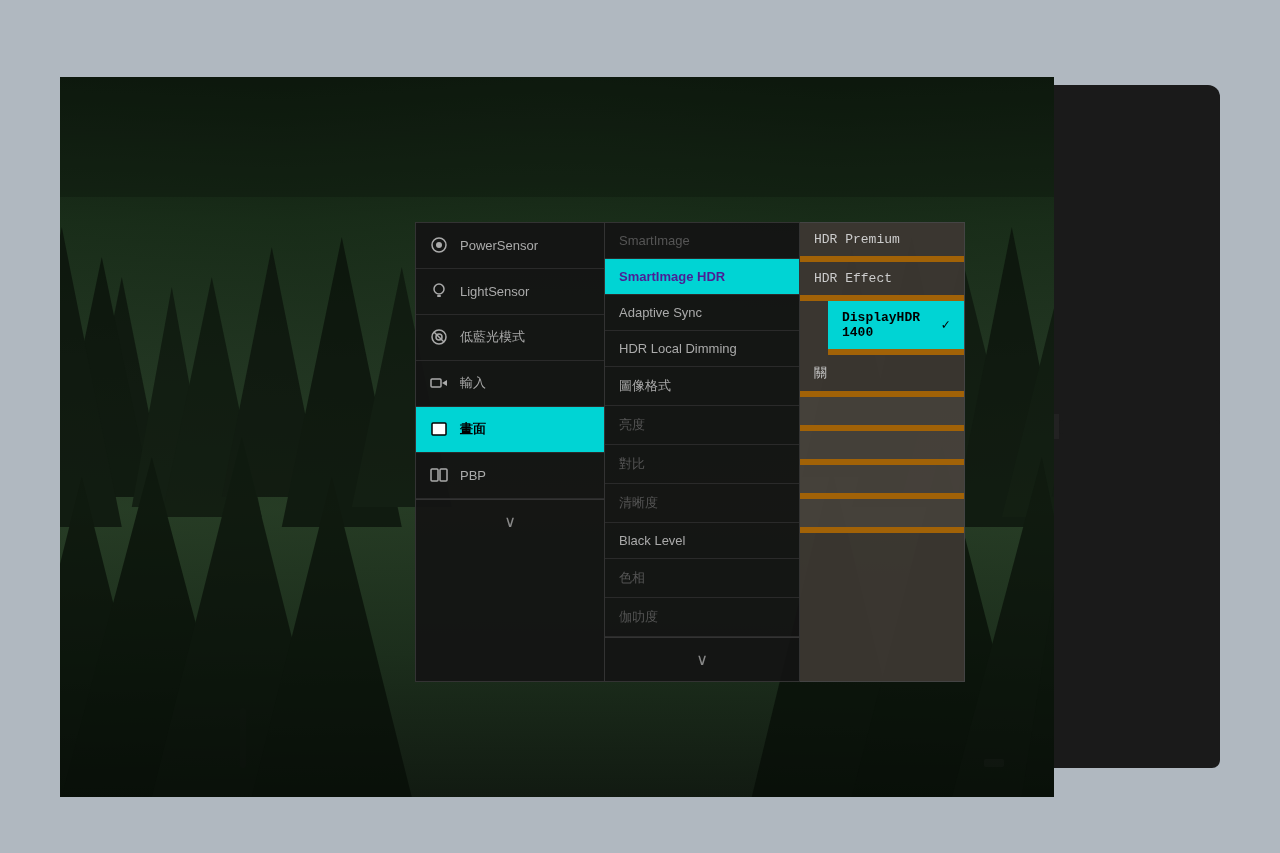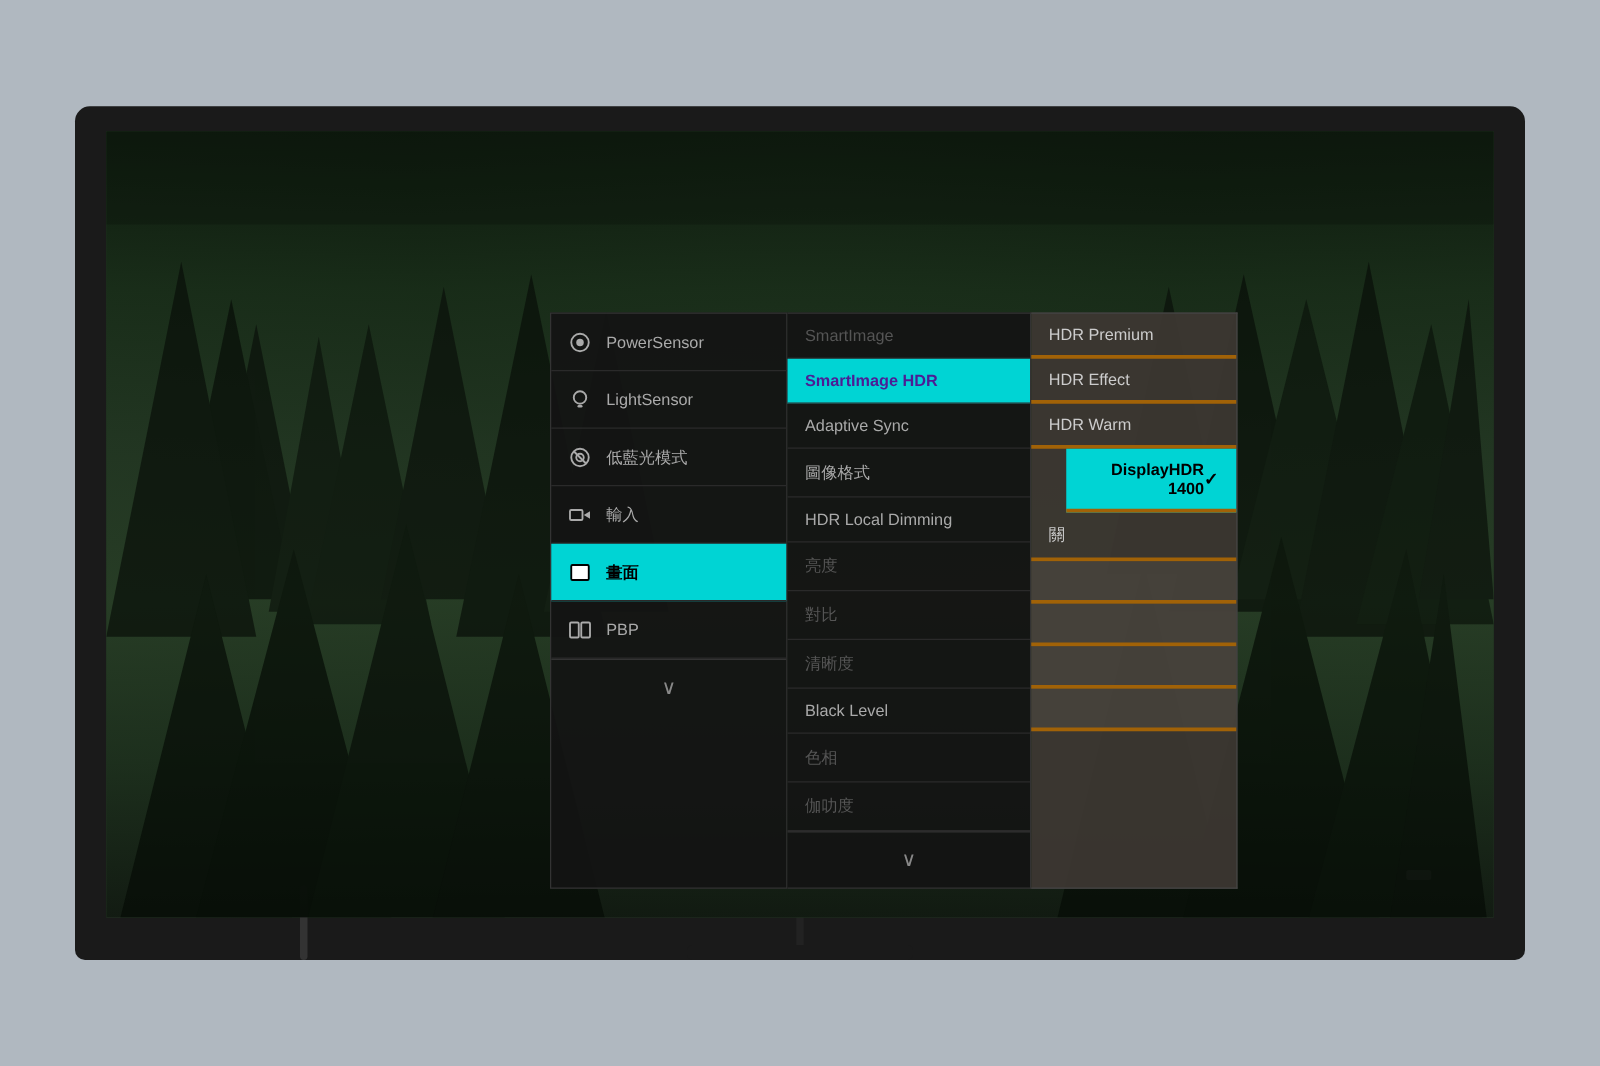--- a/index.html
+++ b/index.html
@@ -13,23 +13,22 @@
       justify-content: center;
       font-family: Arial, sans-serif;
     }
     .monitor-outer {
       width: 1160px;
       height: 683px;
       background: #1a1a1a;
       border-radius: 12px 12px 8px 8px;
       position: relative;
       display: flex;
-      flex-direction: column;
-      align-items: center;
-      text-align: right;
+      flex-direction: row;
+      align-items: center;
     }
     .monitor-screen {
       width: 1110px;
       height: 720px;
       margin-top: 20px;
       position: relative;
       overflow: hidden;
       background: #2a3a2a;
     }
     
@@ -138,25 +137,26 @@
     .menu-right {
       width: 165px;
       background: rgba(60,55,50,0.95);
       border: 1px solid #444;
       border-left: none;
     }
     .menu-right-item {
       padding: 9px 14px;
       color: #ccc;
       font-size: 13px;
-      border-bottom: 3px solid #a16207;
+      border-bottom: 6px solid #a16207;
       min-height: 34px;
       display: flex;
       align-items: center;
       justify-content: space-between;
+      font-family: Liberation Mono, monospace;
     }
     .menu-right-item.active {
       background: #00d4d4;
       color: #000;
       font-weight: bold;
       margin-left: 28px;
     }
     .menu-right-item.empty {
       background: rgba(80,75,68,0.5);
       min-height: 34px;
@@ -280,24 +280,24 @@
         <div class="menu-middle-item disabled">
           <span>SmartImage</span>
         </div>
         <div class="menu-middle-item active">
           <span style="color:#4c1d95;font-weight:bold;">SmartImage HDR</span>
         </div>
         <div class="menu-middle-item">
           <span>Adaptive Sync</span>
         </div>
         <div class="menu-middle-item">
+          <span>HDR Local Dimming</span>
+        </div>
+        <div class="menu-middle-item">
           <span>圖像格式</span>
-        </div>
-        <div class="menu-middle-item">
-          <span>HDR Local Dimming</span>
         </div>
         <div class="menu-middle-item disabled">
           <span>亮度</span>
         </div>
         <div class="menu-middle-item disabled">
           <span>對比</span>
         </div>
         <div class="menu-middle-item disabled">
           <span>清晰度</span>
         </div>
@@ -314,23 +314,20 @@
           <span>∨</span>
         </div>
       </div>
 
       <div class="menu-right">
         <div class="menu-right-item">
           <span>HDR Premium</span>
         </div>
         <div class="menu-right-item">
           <span>HDR Effect</span>
-        </div>
-        <div class="menu-right-item">
-          <span>HDR Warm</span>
         </div>
         <div class="menu-right-item active">
           <span style="color:#000;font-weight:bold;">DisplayHDR 1400</span>
           <span class="check-mark">✓</span>
         </div>
         <div class="menu-right-item">
           <span>關</span>
         </div>
         <div class="menu-right-item empty"></div>
         <div class="menu-right-item empty"></div>

